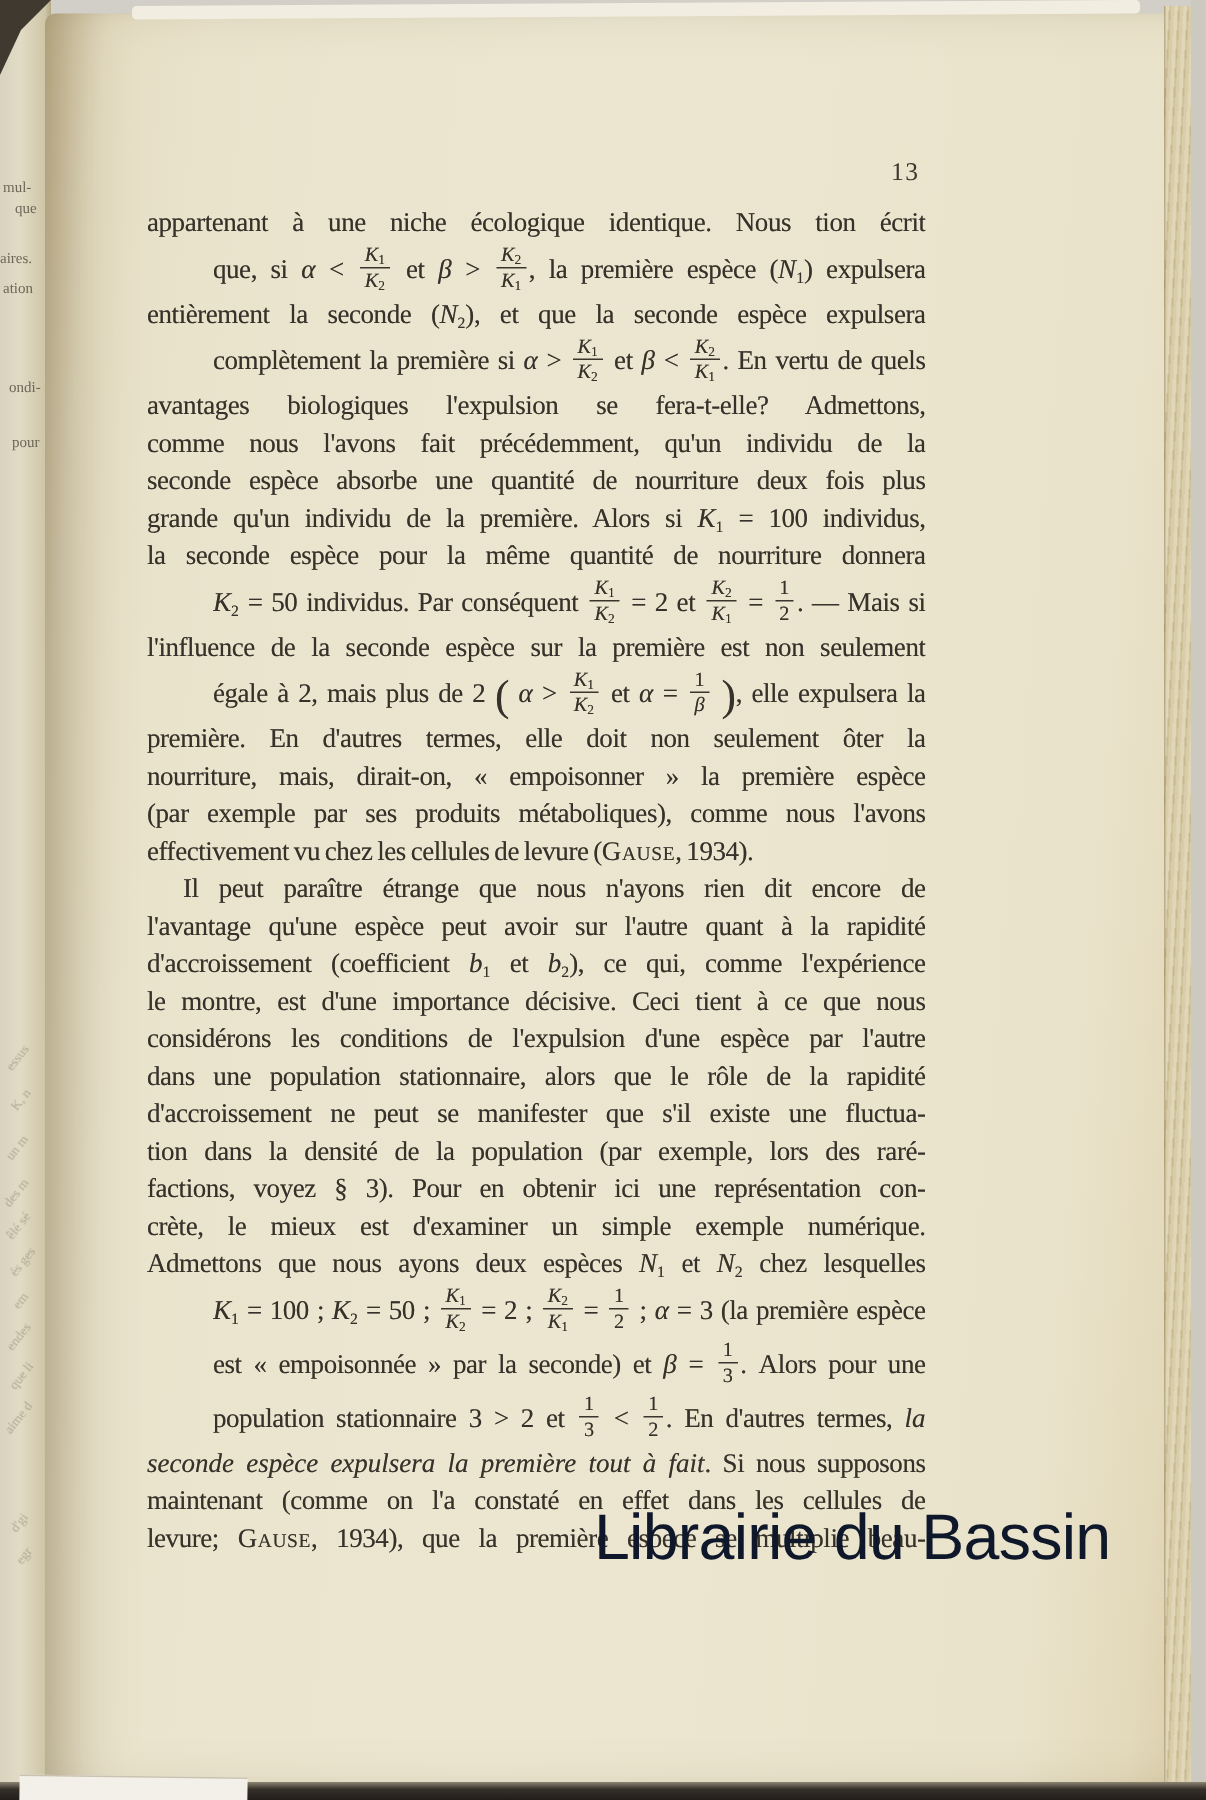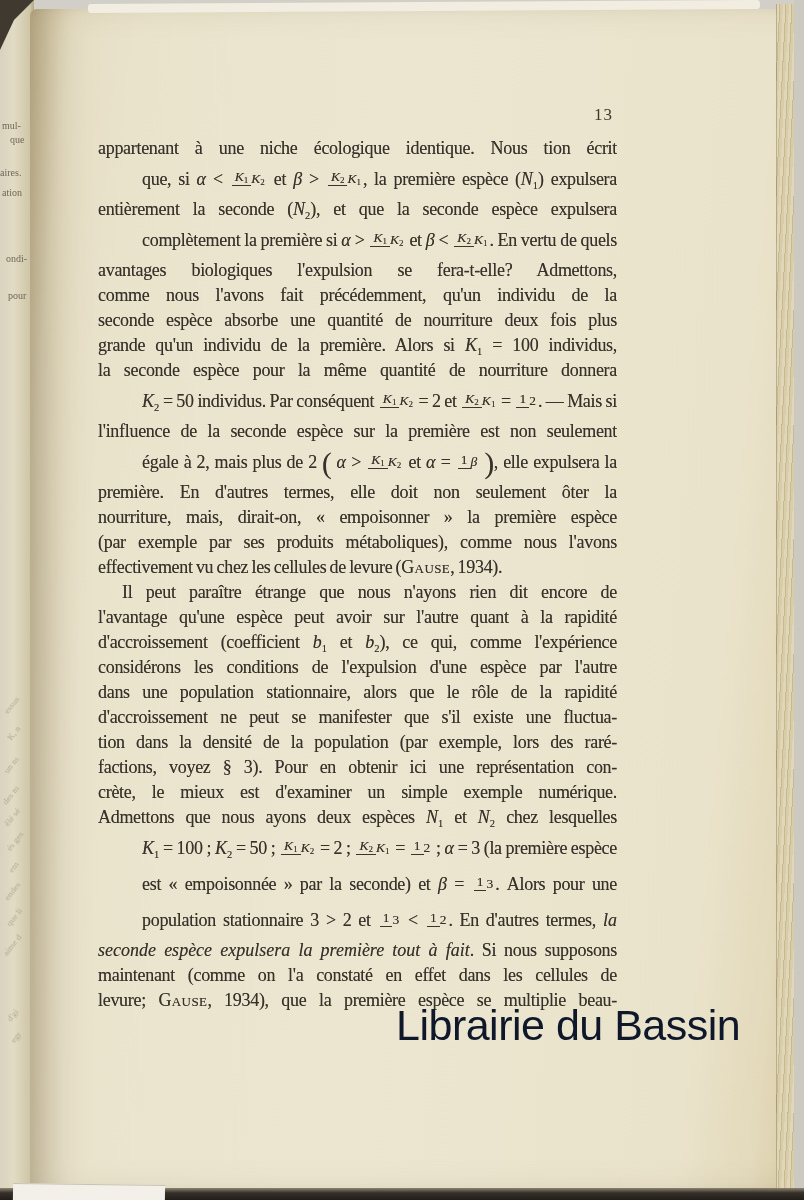--- a/index.html
+++ b/index.html
@@ -40,21 +40,21 @@
   .body-text{font-size:18px;letter-spacing:-.3px;word-spacing:-1px;
           text-shadow:0 0 .4px rgba(54,47,36,.55);}
   .line{height:25px;line-height:25px;text-align:justify;text-align-last:justify;overflow:hidden;}
   .line.tall{height:36px;line-height:36px;margin-left:44px;}
   .line.indent{padding-left:24px;}
   .line.pend{text-align-last:left;}
   .line i{letter-spacing:0;}
   sub{font-size:10.5px;line-height:0;vertical-align:-3.5px;letter-spacing:0;}
   .sc{font-variant:small-caps;letter-spacing:.4px;}
   .bigp{font-size:29px;line-height:0;vertical-align:-5px;font-weight:400;}
-  .frac{display:inline-flex;align-items:center;vertical-align:middle;
+  .frac{display:inline-flex;flex-direction:column;align-items:center;vertical-align:middle;
         line-height:1.05;font-size:13.5px;margin:0 2px;transform:translateY(-2px);
         letter-spacing:0;word-spacing:0;}
   .frac .fnum{border-bottom:1px solid #3a352c;padding:0 3px 1px;margin-bottom:1px;}
   .frac sub{font-size:9px;vertical-align:-2px;}
   
   .watermark{position:absolute;left:396px;top:1004px;font-family:"Liberation Sans","DejaVu Sans",sans-serif;
         font-size:43px;line-height:1;color:#0f172a;letter-spacing:-.5px;white-space:nowrap;}
 </style>
 </head>
 <body>
@@ -131,20 +131,21 @@
             <span class="fnum">1</span>
             <span class="fden"><i>β</i></span>
           </span> <span class="bigp">)</span>, elle expulsera la</div>
         <div class="line">première. En d'autres termes, elle doit non seulement ôter la</div>
         <div class="line">nourriture, mais, dirait-on, « empoisonner » la première espèce</div>
         <div class="line">(par exemple par ses produits métaboliques), comme nous l'avons</div>
         <div class="line pend">effectivement vu chez les cellules de levure (<span class="sc">Gause</span>, 1934).</div>
         <div class="line indent">Il peut paraître étrange que nous n'ayons rien dit encore de</div>
         <div class="line">l'avantage qu'une espèce peut avoir sur l'autre quant à la rapidité</div>
         <div class="line">d'accroissement (coefficient <i>b</i><sub>1</sub> et <i>b</i><sub>2</sub>), ce qui, comme l'expérience</div>
+        <div class="line">le montre, est d'une importance décisive. Ceci tient à ce que nous</div>
         <div class="line">considérons les conditions de l'expulsion d'une espèce par l'autre</div>
         <div class="line">dans une population stationnaire, alors que le rôle de la rapidité</div>
         <div class="line">d'accroissement ne peut se manifester que s'il existe une fluctua-</div>
         <div class="line">tion dans la densité de la population (par exemple, lors des raré-</div>
         <div class="line">factions, voyez § 3). Pour en obtenir ici une représentation con-</div>
         <div class="line">crète, le mieux est d'examiner un simple exemple numérique.</div>
         <div class="line">Admettons que nous ayons deux espèces <i>N</i><sub>1</sub> et <i>N</i><sub>2</sub> chez lesquelles</div>
         <div class="line tall"><i>K</i><sub>1</sub> = 100 ; <i>K</i><sub>2</sub> = 50 ; <span class="frac">
             <span class="fnum"><i>K</i><sub>1</sub></span>
             <span class="fden"><i>K</i><sub>2</sub></span>

